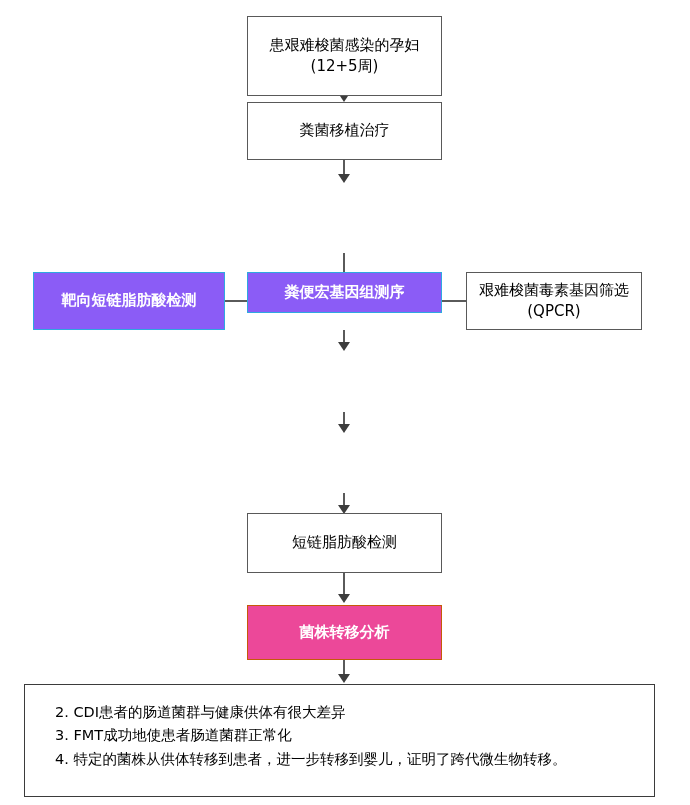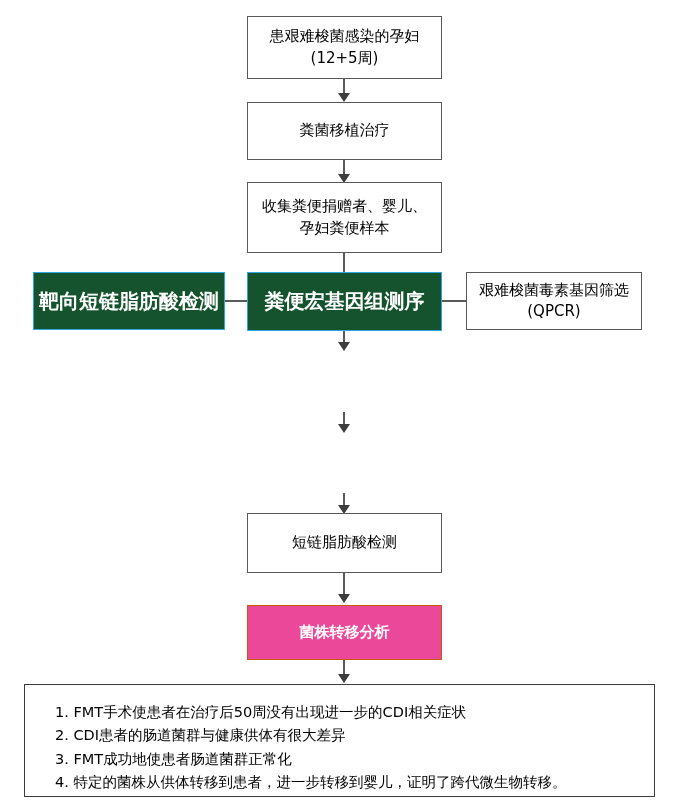--- a/index.html
+++ b/index.html
@@ -31,24 +31,24 @@
     line-height: 1.42;
   }
   .node-plain {
     background: #ffffff;
     border: 1.4px solid #595959;
     color: #000000;
     font-size: 15px;
     font-weight: 400;
   }
   .node-blue {
-    background: #14532d;
+    background: #8b5cf6;
     border: 1.2px solid #2FA8E0;
     color: #ffffff;
-    font-size: 20px;
+    font-size: 15px;
     font-weight: bold;
   }
   .node-orange {
     background: #ec4899;
     border: 1.2px solid #C55A08;
     color: #ffffff;
     font-size: 15px;
     font-weight: bold;
   }
   .node-list {
@@ -108,57 +108,52 @@
 
   <div class="edge edge-v" style="left:343px; top:493px; height:13px;"></div>
   <div class="arrow-down" style="left:338px; top:505px;"></div>
 
   <div class="edge edge-v" style="left:343px; top:573px; height:22px;"></div>
   <div class="arrow-down" style="left:338px; top:594px;"></div>
 
   <div class="edge edge-v" style="left:343px; top:660px; height:16px;"></div>
   <div class="arrow-down" style="left:338px; top:674px;"></div>
 
-  <div class="node node-plain" style="left:247px; top:16px; width:195px; height:63px;">
+  <div class="node node-plain" style="left:247px; top:16px; width:195px; height:80px;">
     <span class="label">患艰难梭菌感染的孕妇
 (12+5周)</span>
   </div>
 
   <div class="node node-plain" style="left:247px; top:102px; width:195px; height:58px;">
     <span class="label">粪菌移植治疗</span>
   </div>
 
-  <div class="node node-plain" style="left:247px; top:182px; width:195px; height:71px;">
-    <span class="label">收集粪便捐赠者、婴儿、
-孕妇粪便样本</span>
-  </div>
 
   <div class="node node-blue" style="left:33px; top:272px; width:192px; height:58px;">
     <span class="label">靶向短链脂肪酸检测</span>
   </div>
 
-  <div class="node node-blue" style="left:247px; top:272px; width:195px; height:59px;">
+  <div class="node node-blue" style="left:247px; top:272px; width:195px; height:41px;">
     <span class="label">粪便宏基因组测序</span>
   </div>
 
   <div class="node node-plain" style="left:466px; top:272px; width:176px; height:58px;">
     <span class="label">艰难梭菌毒素基因筛选
 (QPCR)</span>
   </div>
 
 
 
   <div class="node node-plain" style="left:247px; top:513px; width:195px; height:60px;text-align:right;">
     <span class="label">短链脂肪酸检测</span>
   </div>
 
   <div class="node node-orange" style="left:247px; top:605px; width:195px; height:55px;">
     <span class="label">菌株转移分析</span>
   </div>
 
   <div class="node node-list" style="left:24px; top:684px; width:631px; height:113px;">
-    <div class="li">1. FMT手术使患者在治疗后50周没有出现进一步的CDI相关症状</div>
     <div class="li">2. CDI患者的肠道菌群与健康供体有很大差异</div>
     <div class="li">3. FMT成功地使患者肠道菌群正常化</div>
     <div class="li">4. 特定的菌株从供体转移到患者，进一步转移到婴儿，证明了跨代微生物转移。</div>
   </div>
 
 </div>
 
 </body></html>

